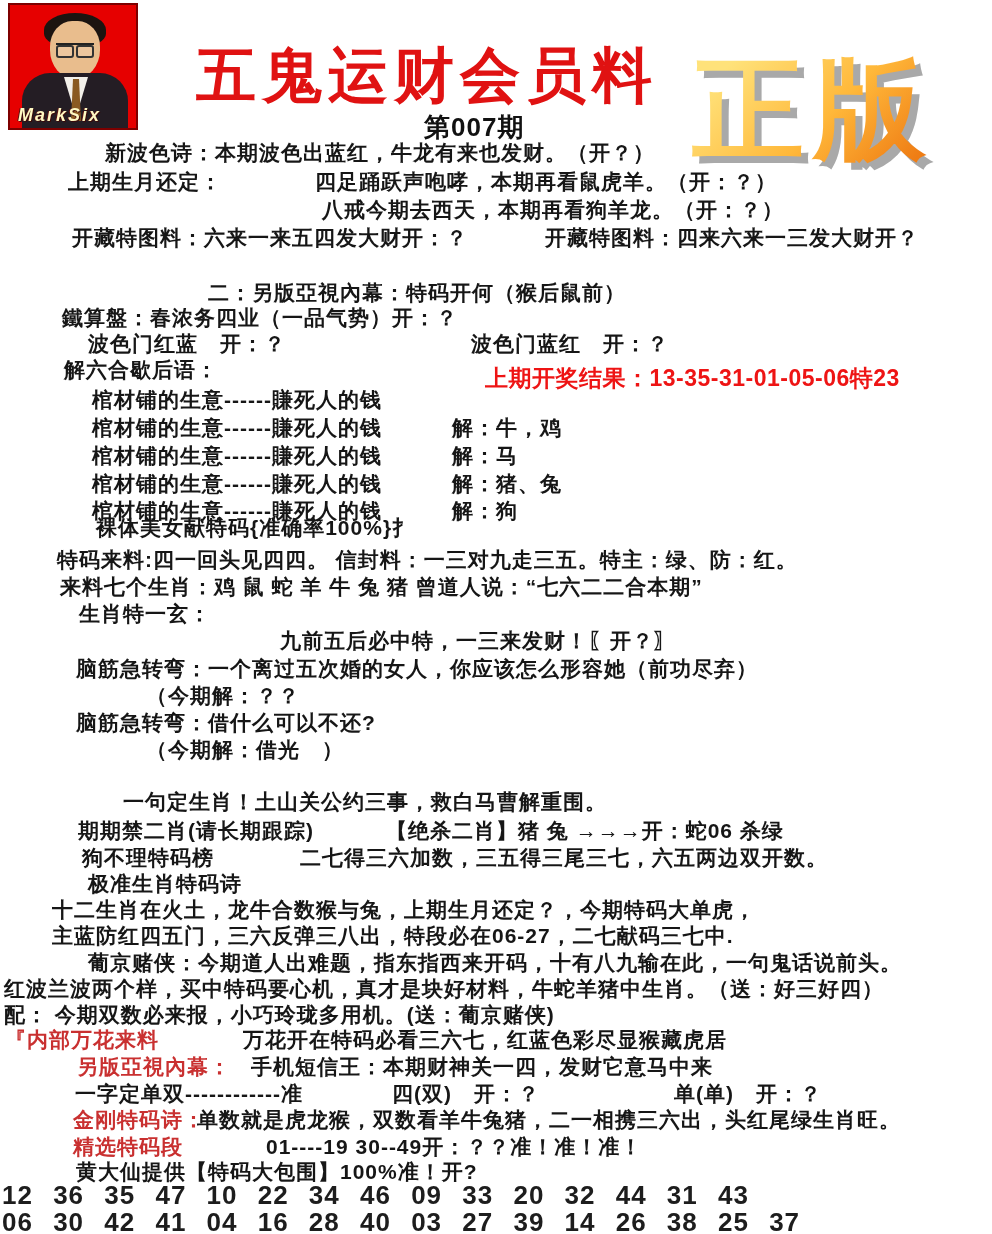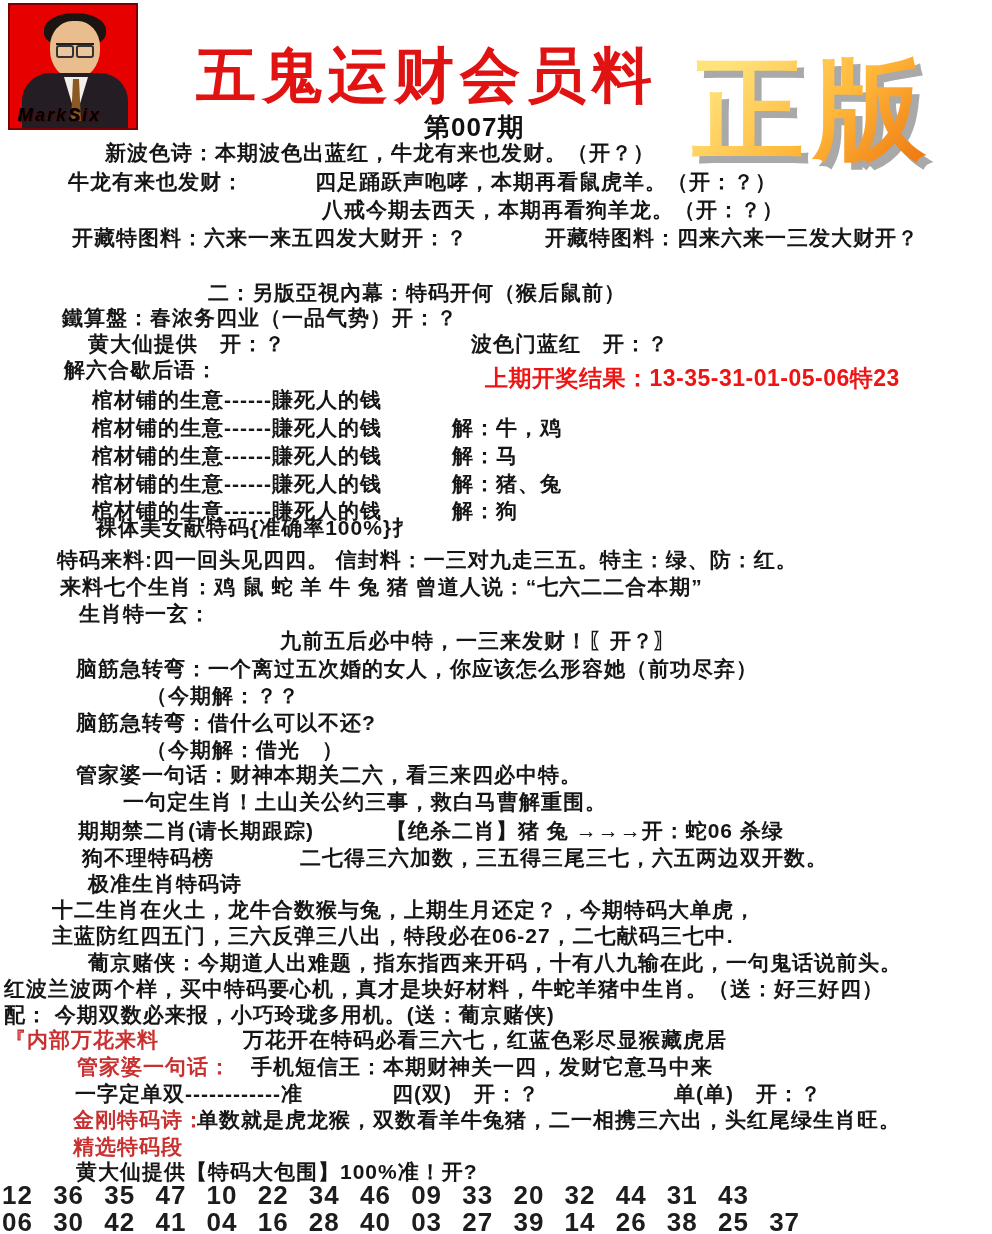--- a/index.html
+++ b/index.html
@@ -55,21 +55,21 @@
   .p-face{position:absolute;left:40px;top:16px;width:50px;height:58px;background:#e9bd8d;border-radius:46% 46% 52% 52%;}
   .p-glasses{position:absolute;left:46px;top:38px;width:38px;height:10px;border-top:2px solid #222;}
   .p-glasses:before,.p-glasses:after{content:"";position:absolute;top:0;width:14px;height:9px;border:2px solid #333;border-radius:3px;background:rgba(255,255,255,.15);}
   .p-glasses:before{left:0;} .p-glasses:after{right:0;}
   .p-suit{position:absolute;left:12px;top:68px;width:106px;height:60px;background:#241d24;border-radius:28px 28px 0 0;}
   .p-shirt{position:absolute;left:54px;top:72px;width:24px;height:40px;background:#f3f0ea;clip-path:polygon(0 0,100% 0,50% 100%);}
   .p-tie{position:absolute;left:61px;top:74px;width:10px;height:42px;background:#8a5a22;clip-path:polygon(20% 0,80% 0,100% 100%,0 100%);}
   .p-brand{
     position:absolute;left:8px;bottom:2px;
     font-size:18px;font-weight:700;font-style:italic;letter-spacing:2px;
-    color:#000000;text-shadow:1px 1px 0 #3a0a0a,-1px 0 0 #5a1010;
+    color:#fef9c3;text-shadow:1px 1px 0 #3a0a0a,-1px 0 0 #5a1010;
   }
   .nums{
     font-size:26px;font-weight:600;letter-spacing:1px;word-spacing:12px;color:#1d1d1d;
   }
 </style>
 </head>
 <body>
 
 <div id="page">
 
@@ -85,31 +85,31 @@
 
   <div class="title">五鬼运财会员料</div>
   <div class="issue">第007期</div>
   <div class="watermark">
     <span class="wm-shadow">正版</span>
     <span class="wm-face">正版</span>
   </div>
 
   <div class="ln" style="left:105px;top:141px">新波色诗：本期波色出蓝红，牛龙有来也发财。（开？）</div>
 
-  <div class="ln" style="left:68px;top:170px">牛龙有来也发财：</div>
+  <div class="ln" style="left:68px;top:170px">上期生月还定：</div>
   <div class="ln" style="left:322px;top:198px">八戒今期去西天，本期再看狗羊龙。（开：？）</div>
   <div class="ln" style="left:315px;top:170px">四足踊跃声咆哮，本期再看鼠虎羊。（开：？）</div>
 
   <div class="ln" style="left:72px;top:226px">开藏特图料：六来一来五四发大财开：？</div>
   <div class="ln" style="left:545px;top:226px">开藏特图料：四来六来一三发大财开？</div>
 
   <div class="ln" style="left:208px;top:281px">二：另版亞視內幕：特码开何（猴后鼠前）</div>
   <div class="ln" style="left:62px;top:306px">鐵算盤：春浓务四业（一品气势）开：？</div>
 
-  <div class="ln" style="left:88px;top:332px">黄大仙提供　开：？</div>
+  <div class="ln" style="left:88px;top:332px">波色门红蓝　开：？</div>
   <div class="ln" style="left:471px;top:332px">波色门蓝红　开：？</div>
 
   <div class="ln" style="left:64px;top:358px">解六合歇后语：</div>
   <div class="ln result-red" style="left:485px;top:366px">上期开奖结果：13-35-31-01-05-06特23</div>
 
   <div class="ln" style="left:92px;top:388px">棺材铺的生意------賺死人的钱</div>
   <div class="ln" style="left:92px;top:416px">棺材铺的生意------賺死人的钱</div>
   <div class="ln" style="left:452px;top:416px">解：牛，鸡</div>
   <div class="ln" style="left:92px;top:444px">棺材铺的生意------賺死人的钱</div>
   <div class="ln" style="left:452px;top:444px">解：马</div>
@@ -123,49 +123,49 @@
   <div class="ln" style="left:60px;top:575px">来料七个生肖：鸡 鼠 蛇 羊 牛 兔 猪 曾道人说：“七六二二合本期”</div>
 
   <div class="ln" style="left:79px;top:602px">生肖特一玄：</div>
   <div class="ln" style="left:280px;top:629px">九前五后必中特，一三来发财！〖开？〗</div>
 
   <div class="ln" style="left:76px;top:657px">脑筋急转弯：一个离过五次婚的女人，你应该怎么形容她（前功尽弃）</div>
   <div class="ln" style="left:146px;top:684px">（今期解：？？</div>
   <div class="ln" style="left:76px;top:711px">脑筋急转弯：借什么可以不还?</div>
   <div class="ln" style="left:146px;top:738px">（今期解：借光　）</div>
 
-  <div class="ln" style="left:76px;top:763px">管家婆一句话：财神本期关二六，看三来四必中特。</div>
   <div class="ln" style="left:123px;top:790px">一句定生肖！土山关公约三事，救白马曹解重围。</div>
 
   <div class="ln" style="left:78px;top:819px">期期禁二肖(请长期跟踪)</div>
   <div class="ln" style="left:386px;top:819px">【绝杀二肖】猪 兔 →→→开：蛇06 杀绿</div>
 
   <div class="ln" style="left:82px;top:846px">狗不理特码榜</div>
   <div class="ln" style="left:300px;top:846px">二七得三六加数，三五得三尾三七，六五两边双开数。</div>
 
   <div class="ln" style="left:88px;top:872px">极准生肖特码诗</div>
   <div class="ln" style="left:52px;top:898px">十二生肖在火土，龙牛合数猴与兔，上期生月还定？，今期特码大单虎，</div>
   <div class="ln" style="left:52px;top:924px">主蓝防红四五门，三六反弹三八出，特段必在06-27，二七献码三七中.</div>
   <div class="ln" style="left:88px;top:951px">葡京赌侠：今期道人出难题，指东指西来开码，十有八九输在此，一句鬼话说前头。</div>
   <div class="ln" style="left:4px;top:977px">红波兰波两个样，买中特码要心机，真才是块好材料，牛蛇羊猪中生肖。（送：好三好四）</div>
   <div class="ln" style="left:4px;top:1003px">配： 今期双数必来报，小巧玲珑多用机。(送：葡京赌侠)</div>
 
   <div class="ln red-label" style="left:5px;top:1028px">『内部万花来料</div>
   <div class="ln" style="left:243px;top:1028px">万花开在特码必看三六七，红蓝色彩尽显猴藏虎居</div>
 
-  <div class="ln red-label" style="left:77px;top:1055px">管家婆一句话：</div>
+  <div class="ln red-label" style="left:77px;top:1055px">另版亞視內幕：</div>
   <div class="ln" style="left:251px;top:1055px">手机短信王：本期财神关一四，发财它意马中来</div>
 
   <div class="ln" style="left:75px;top:1082px">一字定单双------------准</div>
   <div class="ln" style="left:392px;top:1082px">四(双)　开：？</div>
   <div class="ln" style="left:674px;top:1082px">单(单)　开：？</div>
 
   <div class="ln red-label" style="left:73px;top:1108px">金刚特码诗：</div>
   <div class="ln" style="left:197px;top:1108px">单数就是虎龙猴，双数看羊牛兔猪，二一相携三六出，头红尾绿生肖旺。</div>
 
   <div class="ln red-label" style="left:73px;top:1135px">精选特码段</div>
+  <div class="ln" style="left:266px;top:1135px">01----19 30--49开：？？准！准！准！</div>
 
   <div class="ln" style="left:76px;top:1160px">黄大仙提供【特码大包围】100%准！开?</div>
 
   <div class="ln nums" style="left:2px;top:1181px">12 36 35 47 10 22 34 46 09 33 20 32 44 31 43</div>
   <div class="ln nums" style="left:2px;top:1208px">06 30 42 41 04 16 28 40 03 27 39 14 26 38 25 37</div>
 
 </div>
 
 </body></html>

